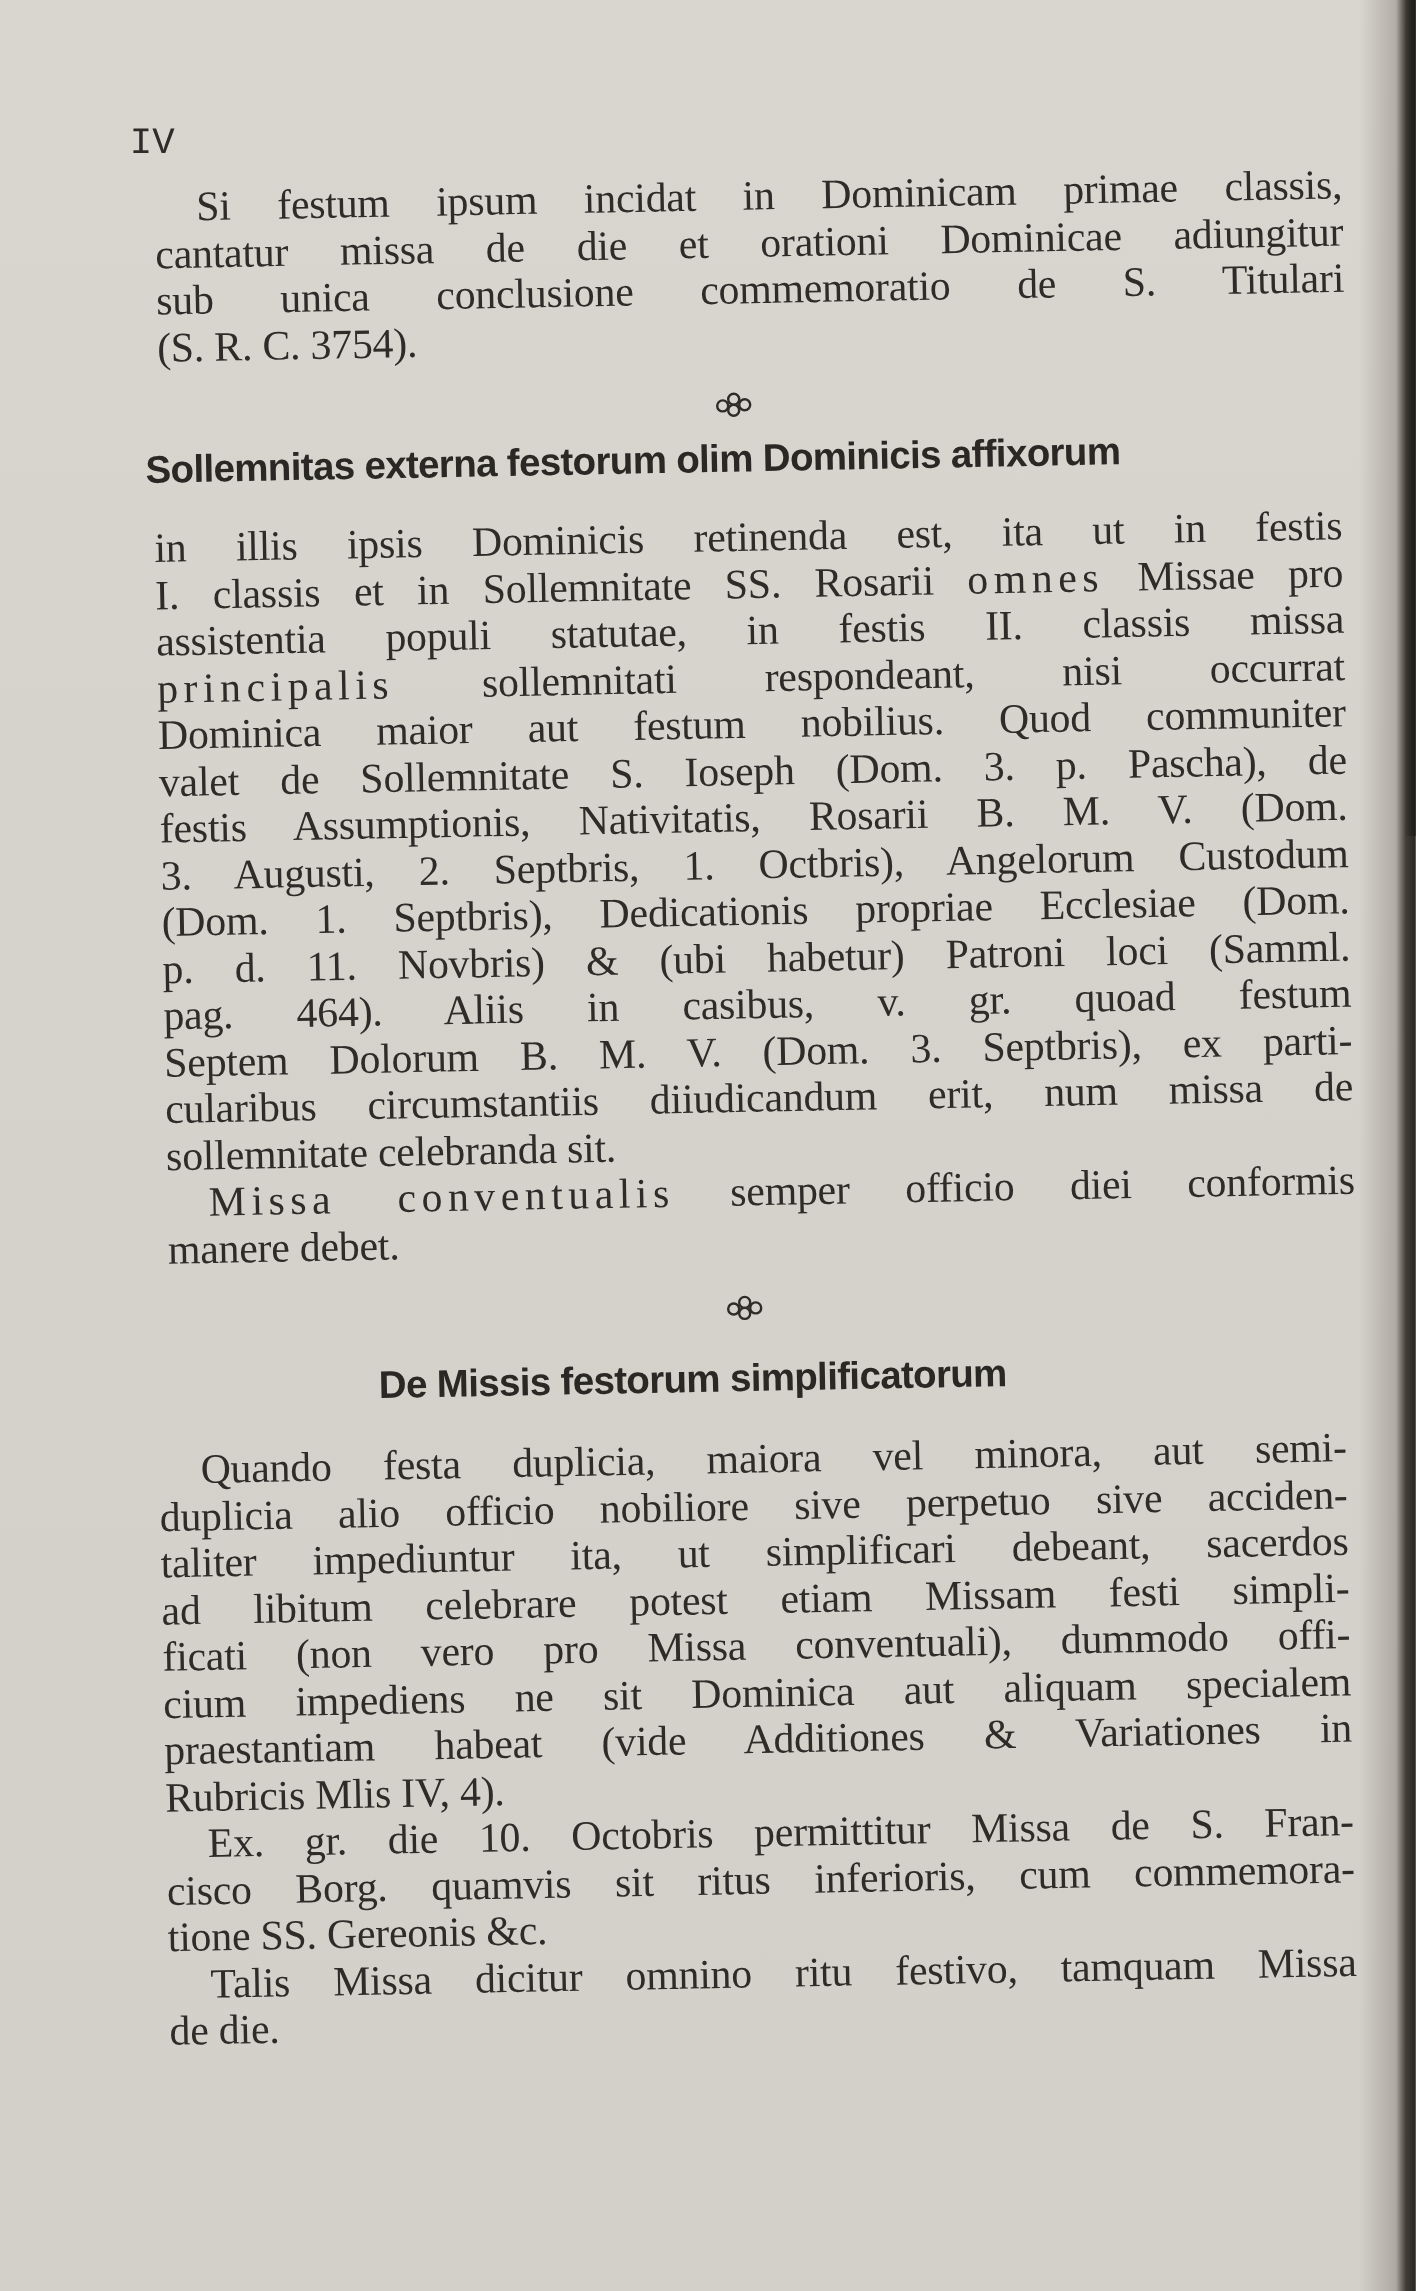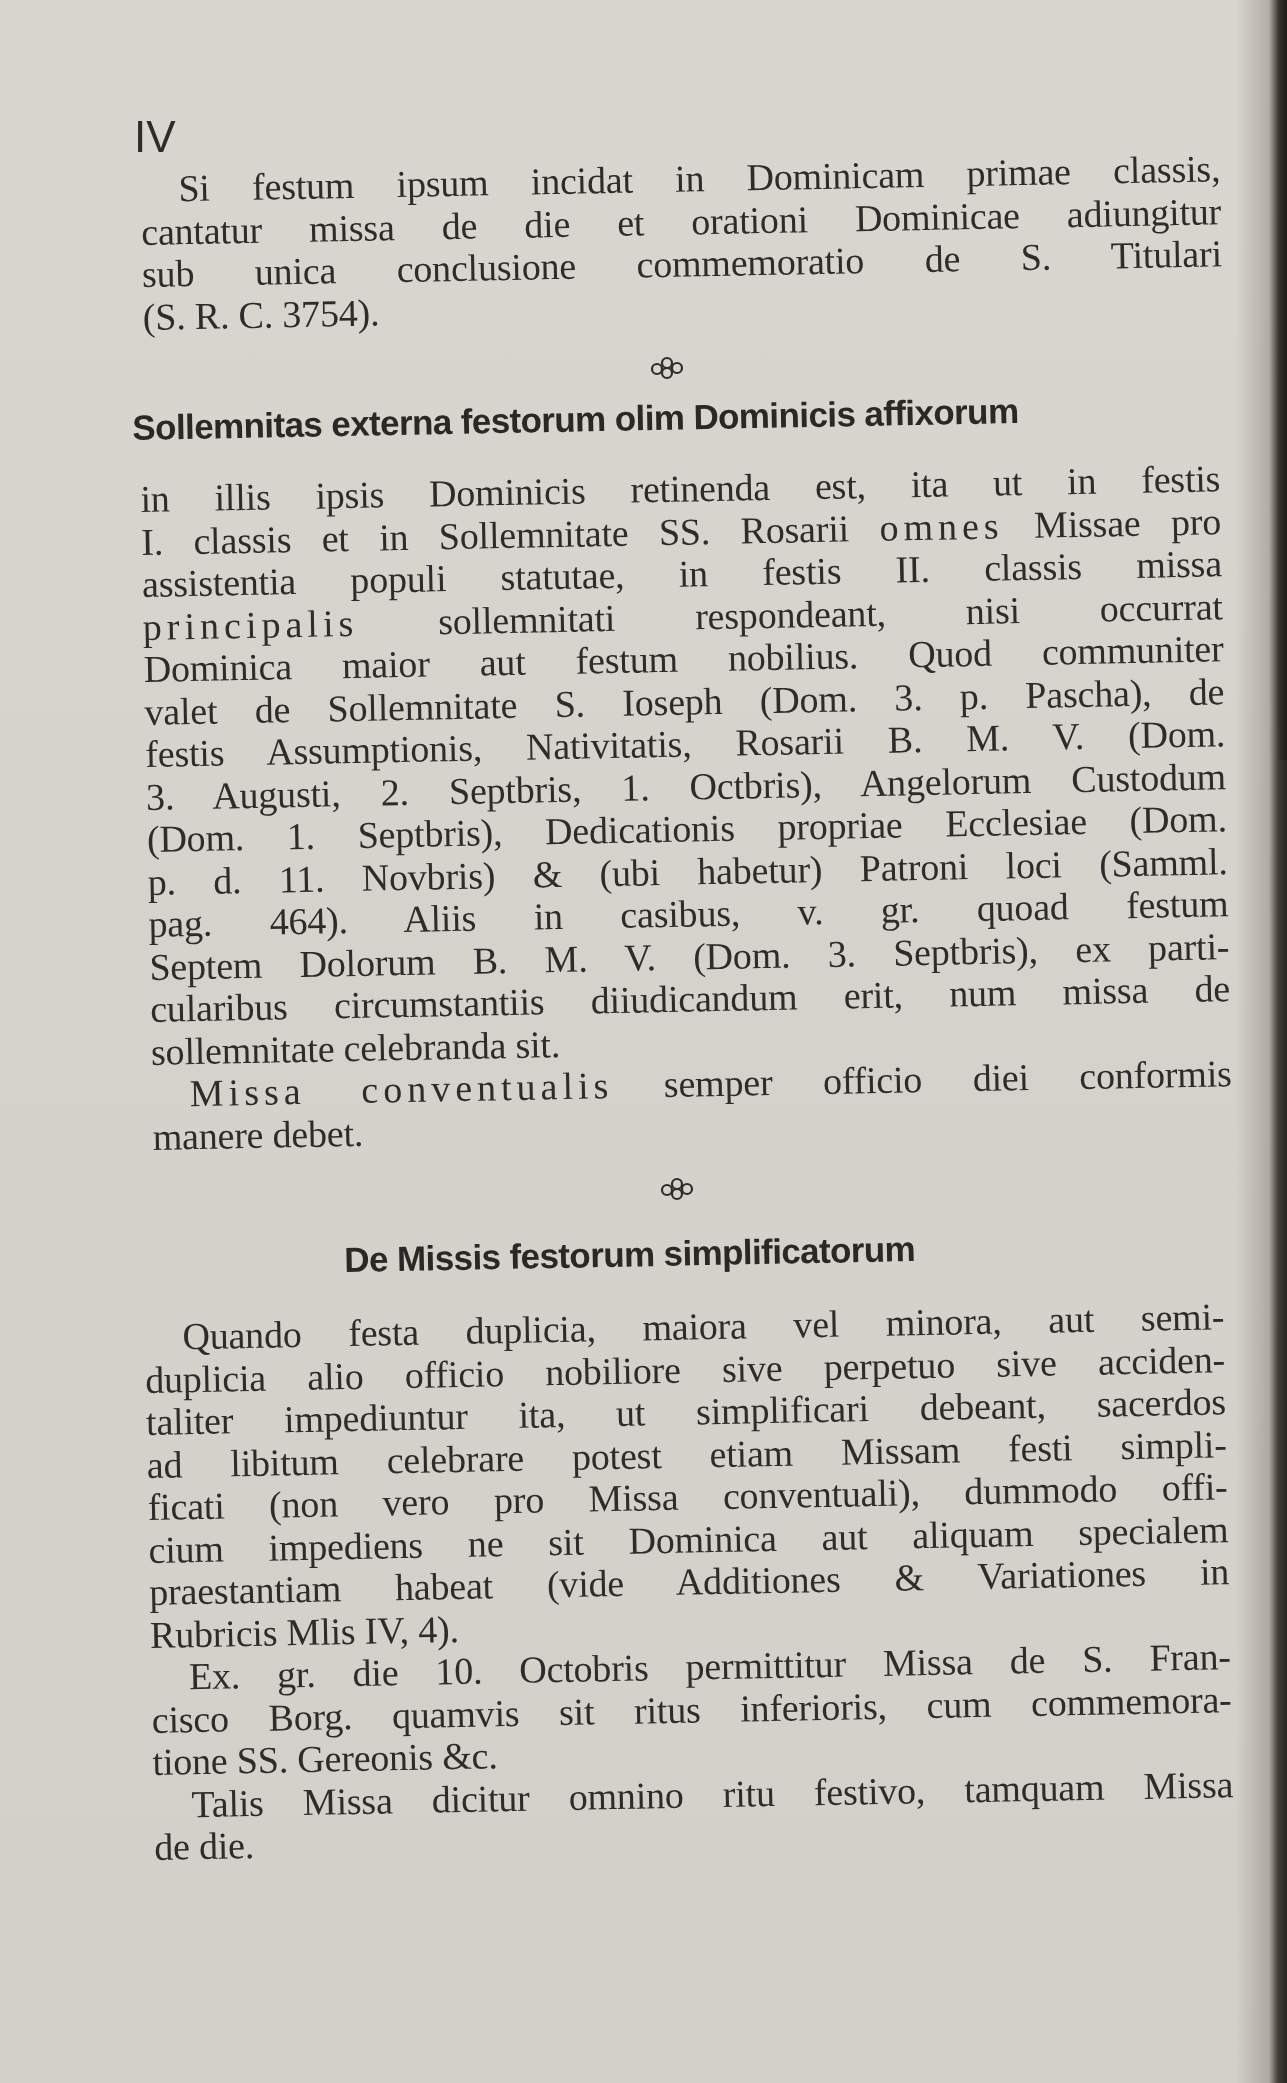--- a/index.html
+++ b/index.html
@@ -34,24 +34,24 @@
     color: #2e2c29;
     font-size: 38px;
     line-height: 42.5px;
     position: absolute;
     left: 140px;
     width: 1080px;
     letter-spacing: -0.2px;
   }
   .folio {
     position: absolute;
-    left: 134px;
+    left: 118px;
     top: 112px;
-    font-family: Liberation Sans, sans-serif;
-    font-size: 44px;
+    font-family: Liberation Mono, monospace;
+    font-size: 34px;
     color: #2e2c29;
   }
   .line {
     display: block;
     white-space: nowrap;
     text-align: justify;
     text-align-last: justify;
   }
   .line.last {
     text-align-last: left;

